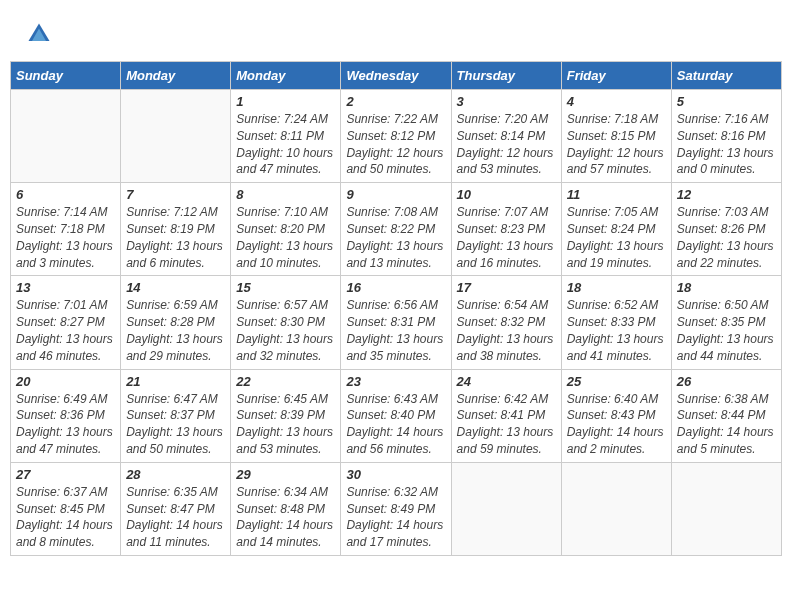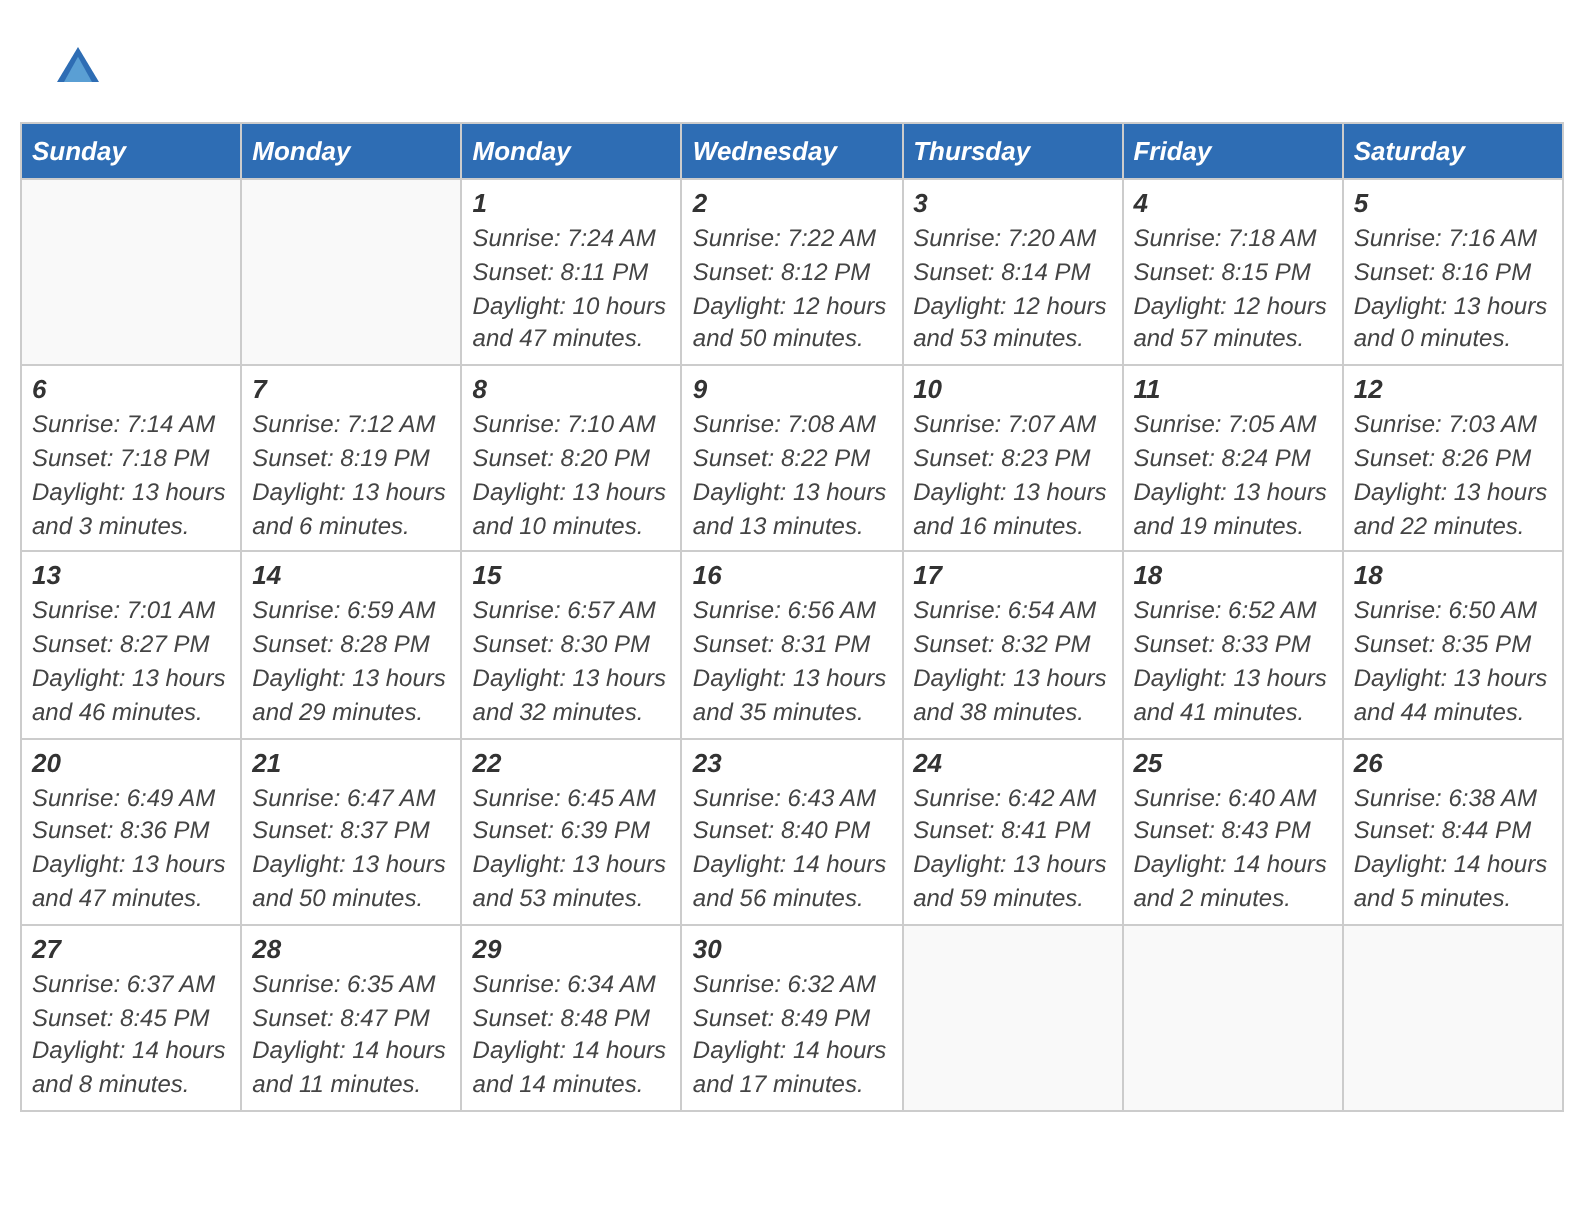--- a/index.html
+++ b/index.html
@@ -213,21 +213,21 @@
         <td>
           <span class="day-num">20</span>
           <div class="day-info"><span>Sunrise: 6:49 AM</span><br><span>Sunset: 8:36 PM</span><br><span>Daylight: 13 hours and 47 minutes.</span></div>
         </td>
         <td>
           <span class="day-num">21</span>
           <div class="day-info"><span>Sunrise: 6:47 AM</span><br><span>Sunset: 8:37 PM</span><br><span>Daylight: 13 hours and 50 minutes.</span></div>
         </td>
         <td>
           <span class="day-num">22</span>
-          <div class="day-info"><span>Sunrise: 6:45 AM</span><br><span>Sunset: 6:39 PM</span><br><span>Daylight: 13 hours and 53 minutes.</span></div>
+          <div class="day-info"><span>Sunrise: 6:45 AM</span><br><span>Sunset: 8:39 PM</span><br><span>Daylight: 13 hours and 53 minutes.</span></div>
         </td>
         <td>
           <span class="day-num">23</span>
           <div class="day-info"><span>Sunrise: 6:43 AM</span><br><span>Sunset: 8:40 PM</span><br><span>Daylight: 14 hours and 56 minutes.</span></div>
         </td>
         <td>
           <span class="day-num">24</span>
           <div class="day-info"><span>Sunrise: 6:42 AM</span><br><span>Sunset: 8:41 PM</span><br><span>Daylight: 13 hours and 59 minutes.</span></div>
         </td>
         <td>

